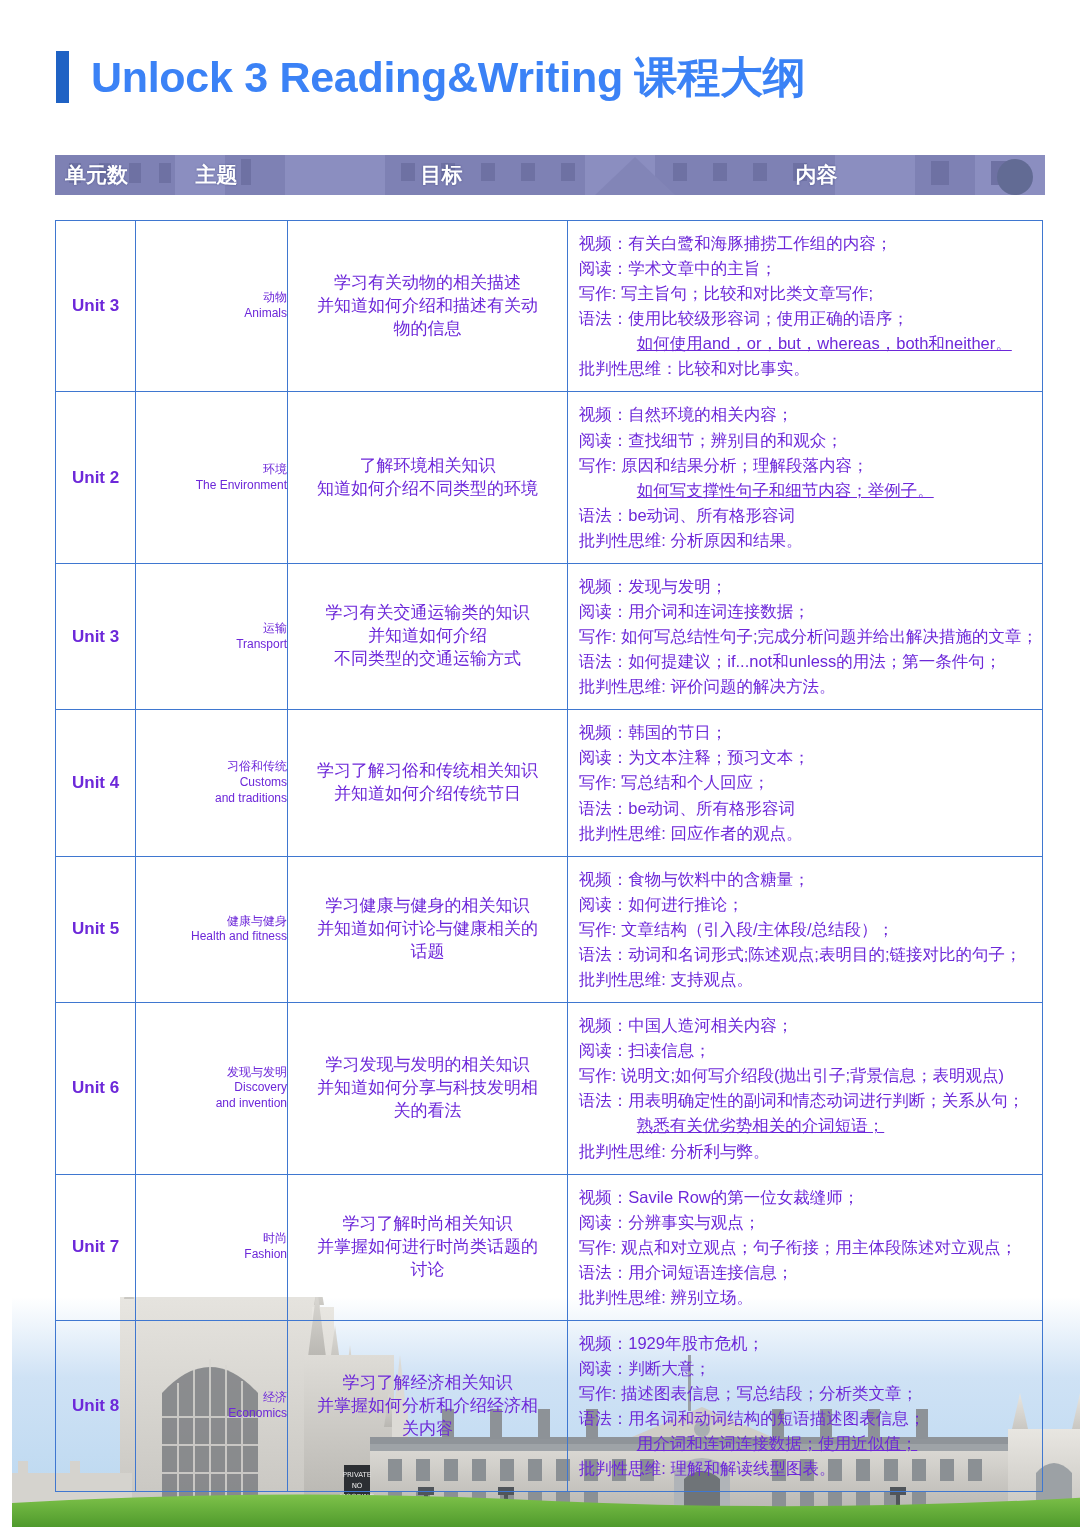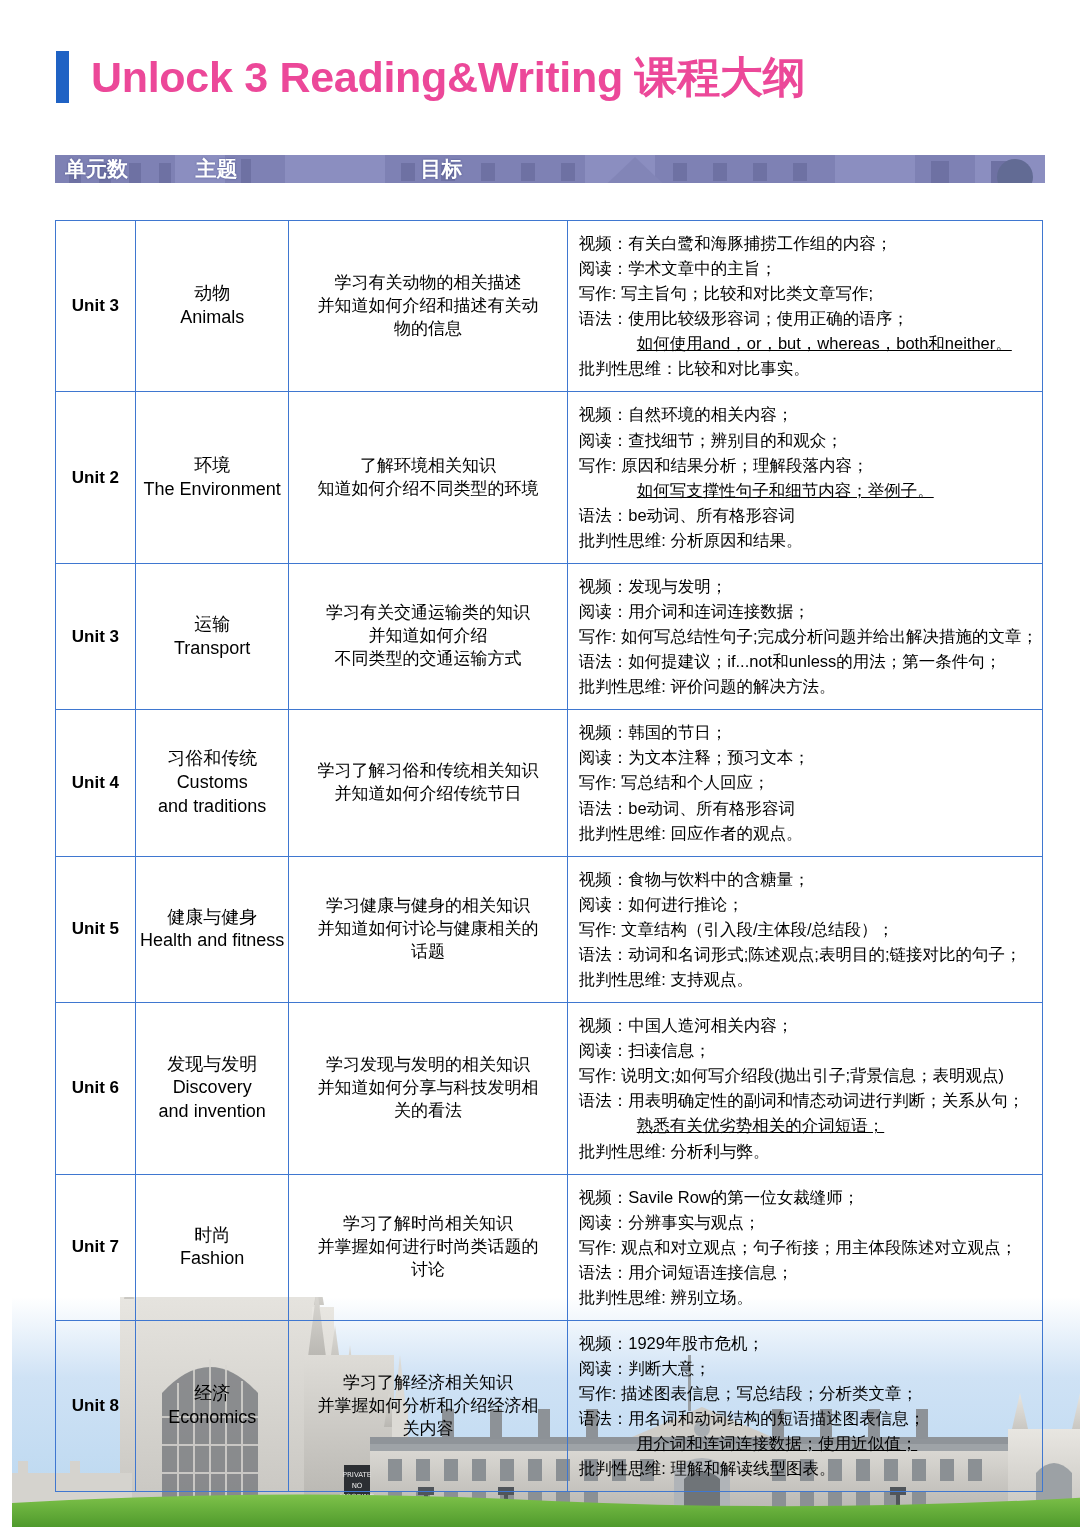--- a/index.html
+++ b/index.html
@@ -34,31 +34,31 @@
   }
   .title-bar {
     width: 13px; height: 52px;
     background: #1f62c4;
     margin-right: 22px;
     flex: none;
   }
   .title-text {
     font-size: 43px;
     font-weight: 700;
-    color: #ec4899;
+    color: #3b82f6;
     letter-spacing: -0.3px;
     white-space: nowrap;
     line-height: 1;
   }
 
   
   .thead {
     position: absolute;
     left: 55px; top: 155px;
-    width: 990px; height: 28px;
+    width: 990px; height: 40px;
     overflow: hidden;
   }
   .thead .bg { position: absolute; inset: 0; }
   .thead .bg svg { display: block; width: 990px; height: 40px; }
   .thead .tint {
     position: absolute; inset: 0;
     background: rgba(88, 94, 190, 0.55);
   }
   .thead .labels {
     position: absolute; inset: 0;
@@ -80,34 +80,34 @@
   table.syllabus {
     position: absolute;
     left: 55px; top: 220px;
     width: 988px;
     border-collapse: collapse;
     background: transparent;
   }
   table.syllabus td {
     border: 1px solid #3f77d0;
     vertical-align: middle;
-    color: #000000;
+    color: #6d28d9;
     background: transparent;
   }
   td.unit {
     width: 83px;
     text-align: center;
     font-size: 17px;
     font-weight: 700;
     color: #3a3a3a;
   }
   td.topic {
     width: 157px;
-    text-align: center;
-    font-size: 18px;
+    text-align: right;
+    font-size: 12px;
     line-height: 1.32;
     color: #4a4a4a;
   }
   td.goal {
     width: 293px;
     text-align: center;
     font-size: 17px;
     line-height: 1.34;
     color: #4a4a4a;
     padding: 4px 22px;
@@ -322,20 +322,21 @@
         </g>
         <polygon points="540,40 580,2 620,40" fill="#b7b4b0"></polygon>
         <circle cx="960" cy="22" r="18" fill="#6f7a62"></circle>
       </svg>
     </div>
     <div class="tint"></div>
     <div class="labels">
       <span class="c1">单元数</span>
       <span class="c2">主题</span>
       <span class="c3">目标</span>
+      <span class="c4">内容</span>
     </div>
   </div>
 
   <table class="syllabus">
     <tbody id="tbody">
         <tr style="height: 160px;">
           <td class="unit">Unit 3</td>
           <td class="topic">
             <span class="zh">动物</span>
             <span class="en">Animals</span>

